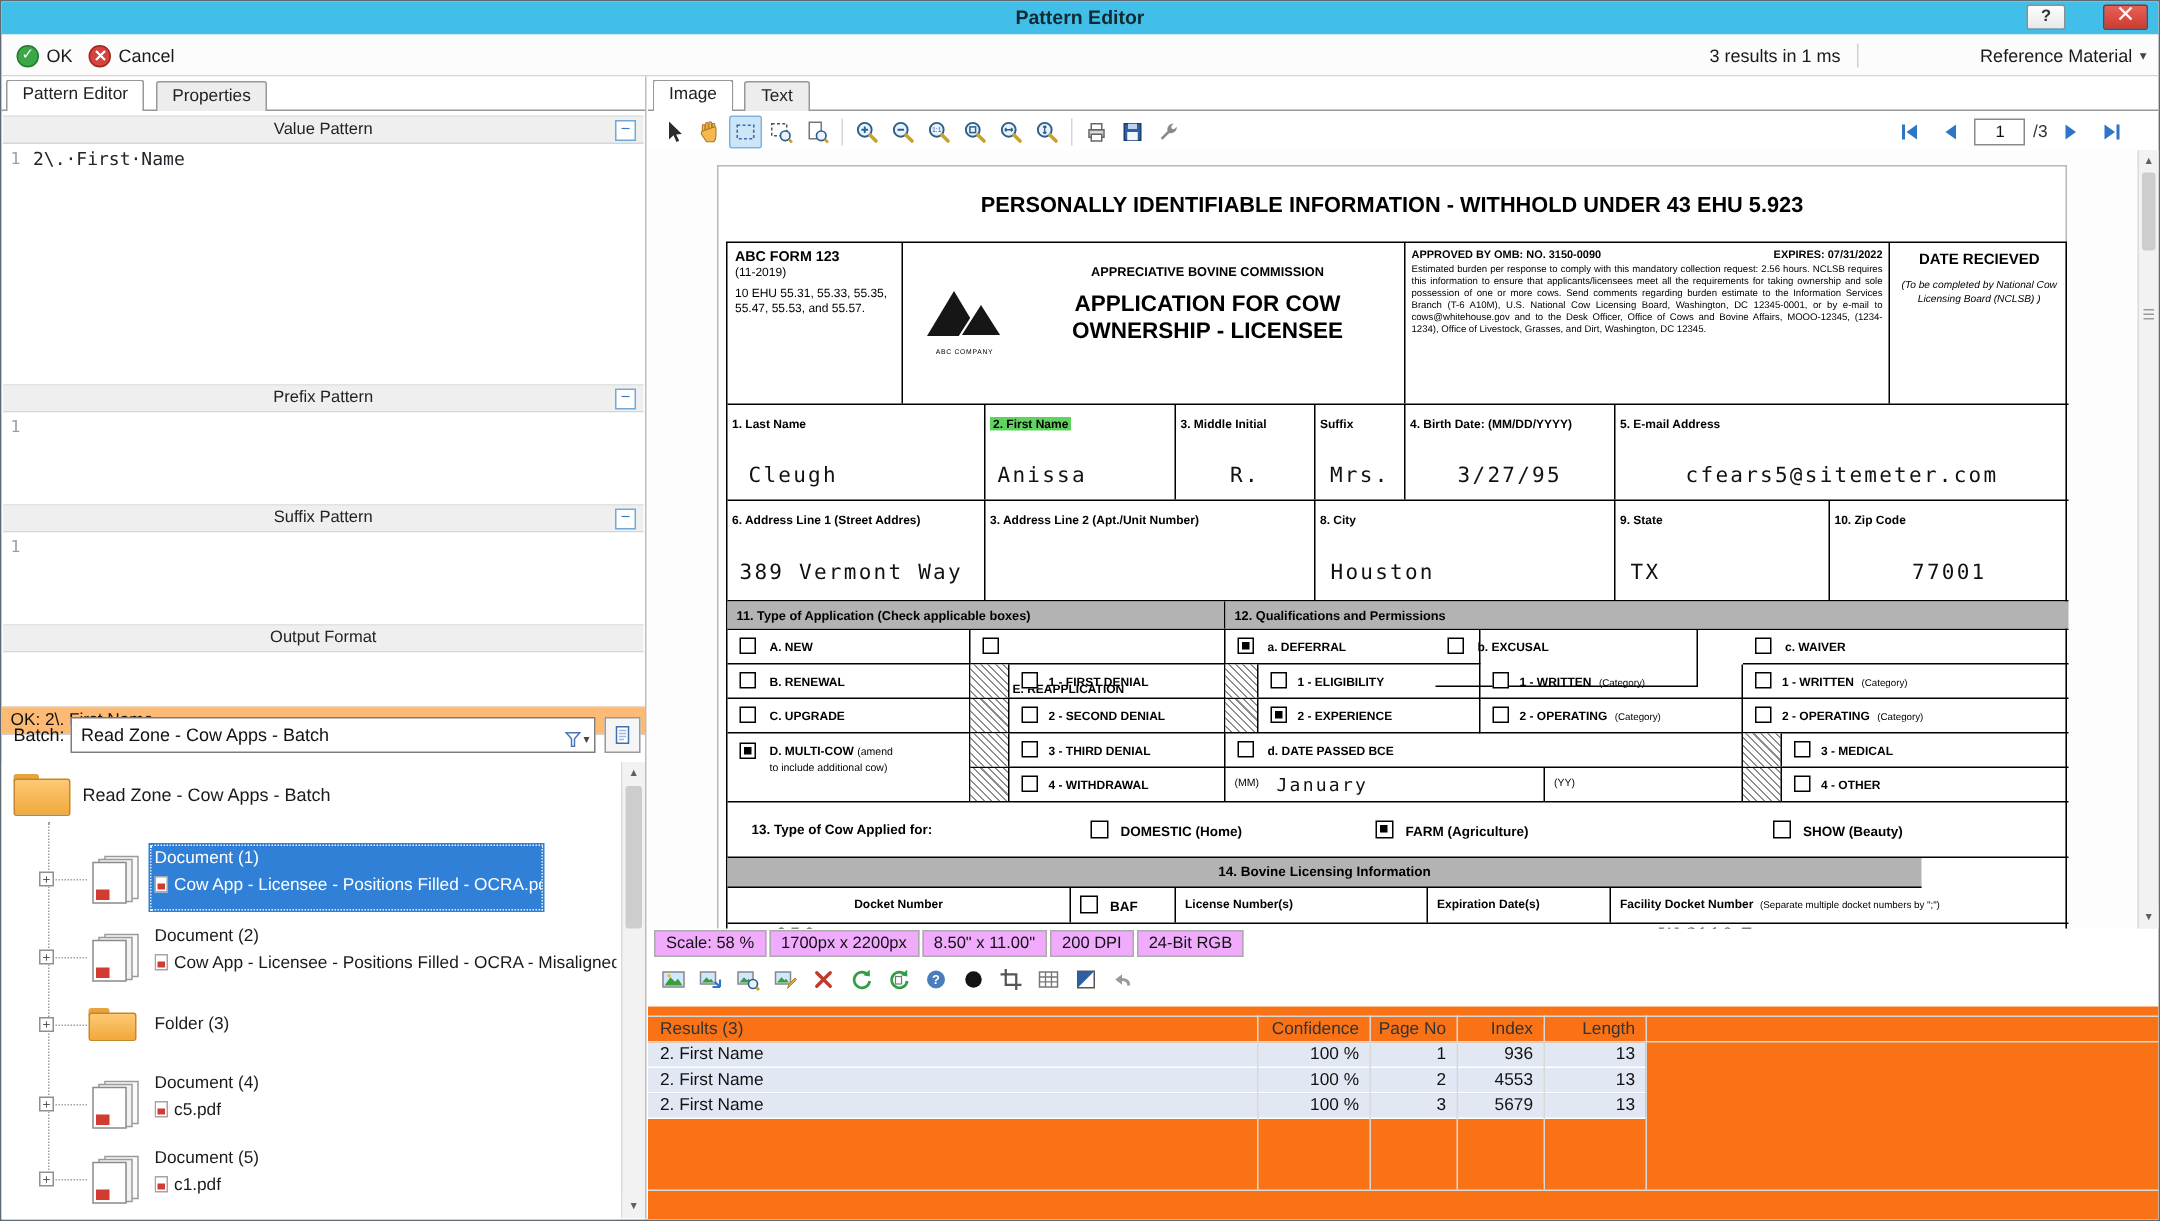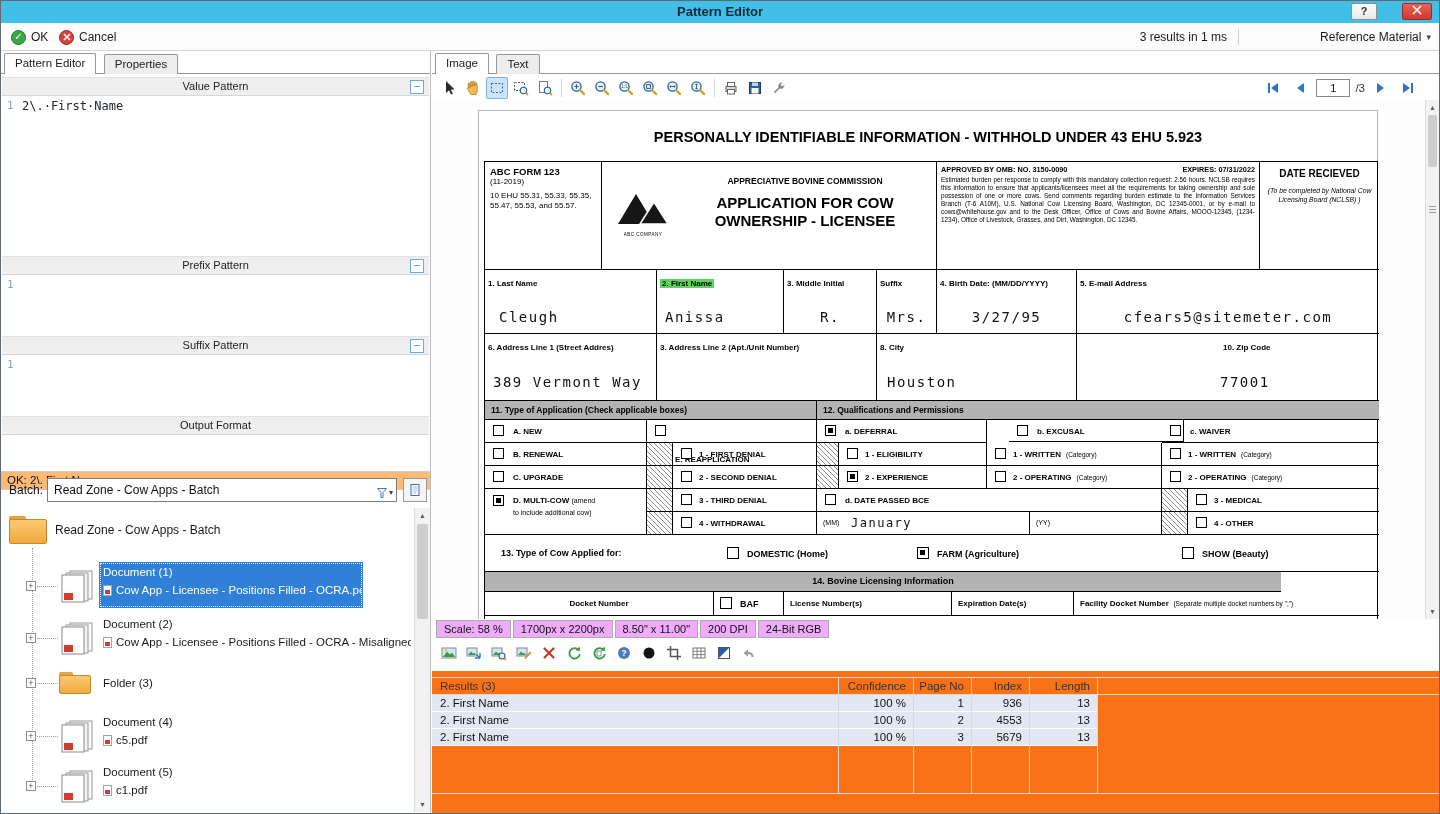--- a/index.html
+++ b/index.html
@@ -464,23 +464,27 @@
               <span class="ocr abs" style="left:8px;bottom:10px;">389 Vermont Way</span>
             </div>
             <div class="cell br" style="left:172px;top:0;width:220px;height:66px;padding:2px 3px;">
               <span class="flabel">3.  Address Line 2 (Apt./Unit Number)</span>
               <span class="ocr abs" style="left:8px;bottom:10px;"></span>
             </div>
             <div class="cell br" style="left:392px;top:0;width:200px;height:66px;padding:2px 3px;">
               <span class="flabel">8.  City</span>
               <span class="ocr abs" style="left:10px;bottom:10px;">Houston</span>
             </div>
+            <div class="cell br" style="left:592px;top:0;width:143px;height:66px;padding:2px 3px;">
+              <span class="flabel">9.  State</span>
+              <span class="ocr abs" style="left:10px;bottom:10px;">TX</span>
+            </div>
             <div class="cell" style="left:735px;top:0;width:159px;height:66px;padding:2px 3px;">
               <span class="flabel">10.  Zip Code</span>
-              <span class="ocr abs" style="left:0;right:0;bottom:10px;text-align:left;">77001</span>
+              <span class="ocr abs" style="left:0;right:0;bottom:10px;text-align:center;">77001</span>
             </div>
           </div>
 
           <div class="cell bb" style="left:0;top:239px;width:894px;height:19px;">
             <div class="cell br grayhdr" style="left:0;top:0;width:332px;height:18px;padding-left:6px;">11.  Type of Application (Check applicable boxes)</div>
             <div class="cell grayhdr" style="left:332px;top:0;width:562px;height:18px;padding-left:6px;">12.  Qualifications and Permissions</div>
           </div>
 
           <div class="cell" style="left:0;top:258px;width:894px;height:114px;">
 
@@ -524,21 +528,21 @@
             <div class="cell br" style="left:162px;top:92px;width:170px;height:22px;">
                 <span class="hatch" style="left:0;width:26px;"></span>
                 <span class="cb" style="left:34px;top:5px;"></span>
                 <span class="cbl" style="left:52px;top:7px;">4 - WITHDRAWAL</span>
               </div>
 
             <div class="cell br bb" style="left:332px;top:0;width:170px;height:23px;">
                 <span class="cb checked" style="left:8px;top:5px;"></span>
                 <span class="cbl" style="left:28px;top:7px;">a.  DEFERRAL</span>
               </div>
-            <div class="cell br bb" style="left:524px;top:0;width:175px;height:22px;">
+            <div class="cell br bb" style="left:472px;top:0;width:175px;height:38px;">
                 <span class="cb" style="left:8px;top:5px;"></span>
                 <span class="cbl" style="left:28px;top:7px;">b.  EXCUSAL</span>
               </div>
             <div class="cell bb" style="left:677px;top:0;width:217px;height:23px;">
                 <span class="cb" style="left:8px;top:5px;"></span>
                 <span class="cbl" style="left:28px;top:7px;">c.  WAIVER</span>
               </div>
 
             <div class="cell br bb" style="left:332px;top:23px;width:170px;height:23px;">
                 <span class="hatch" style="left:0;width:22px;"></span>

